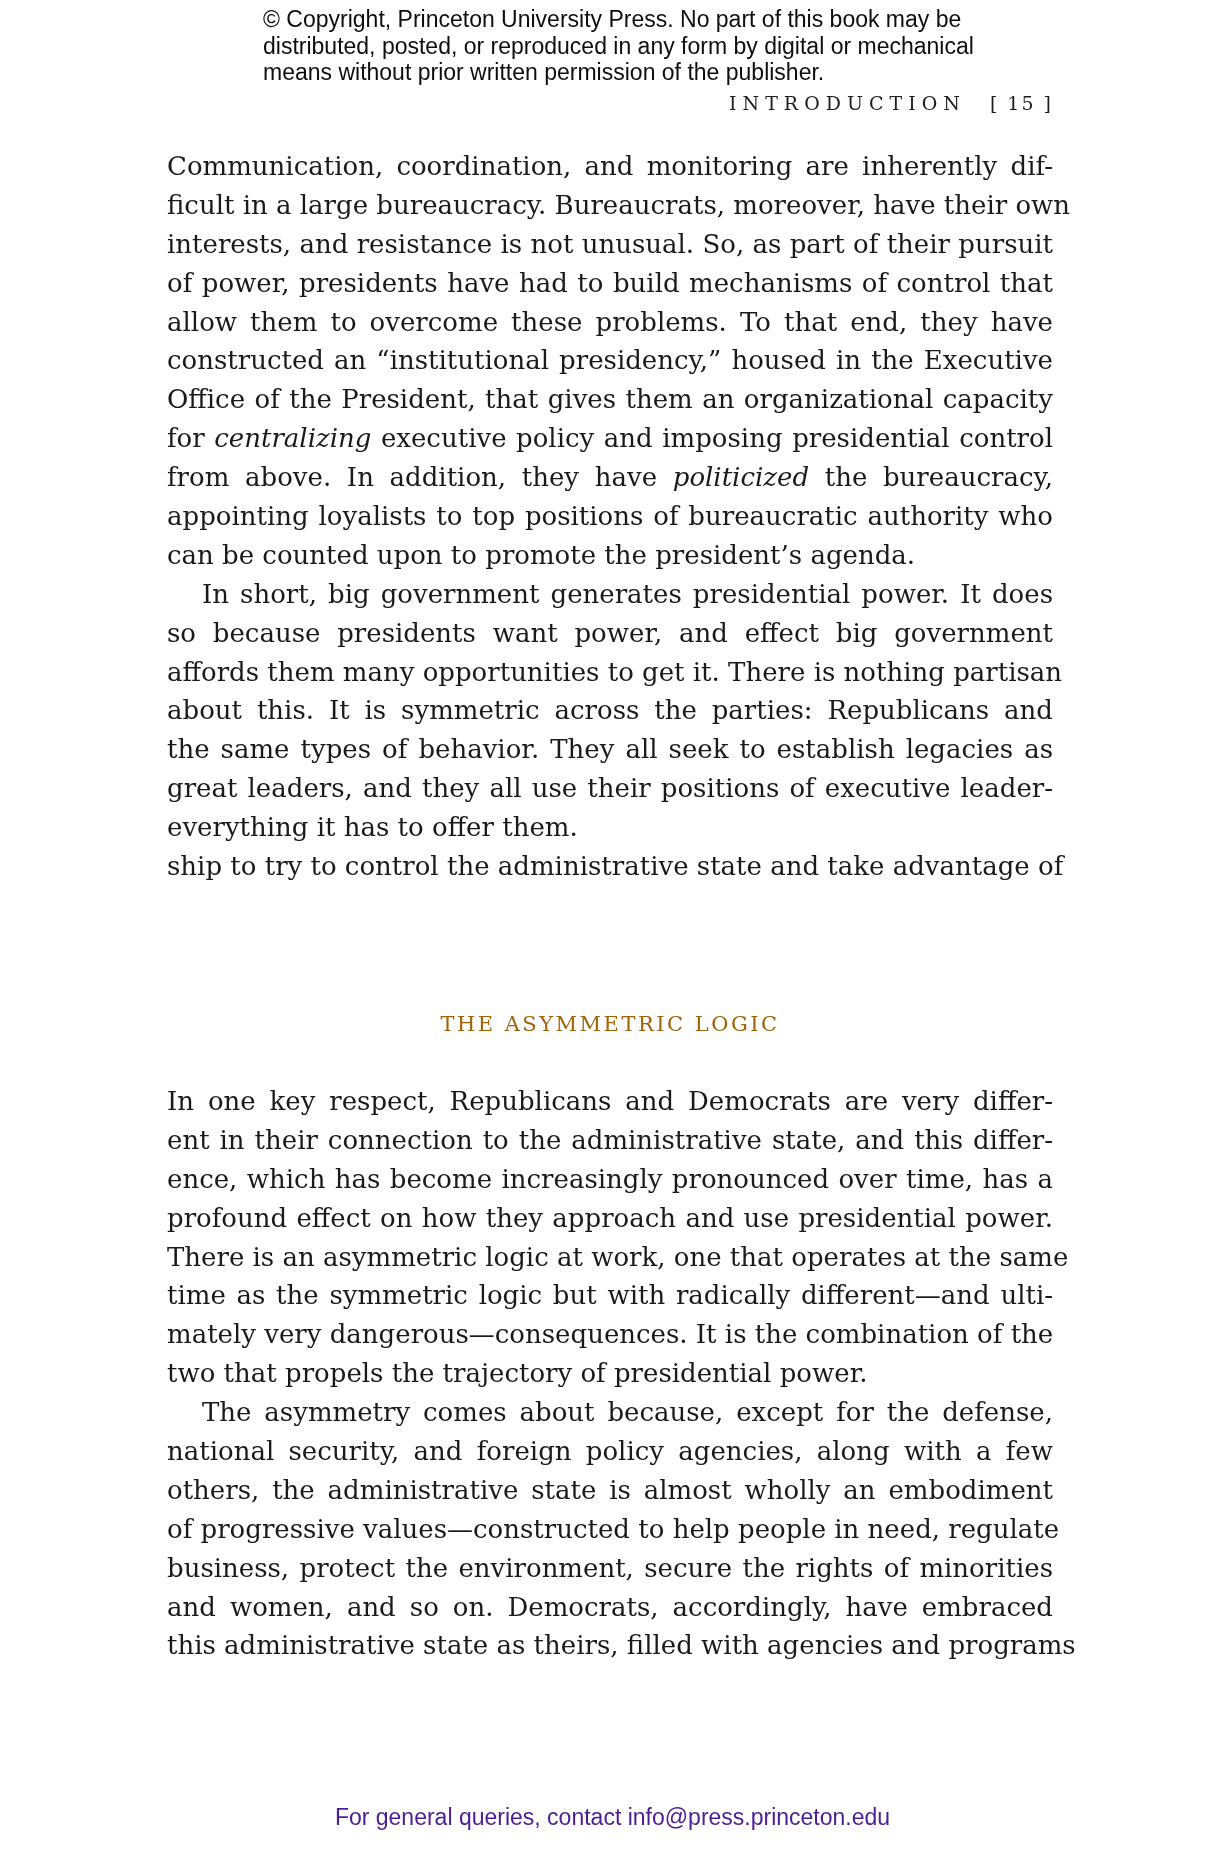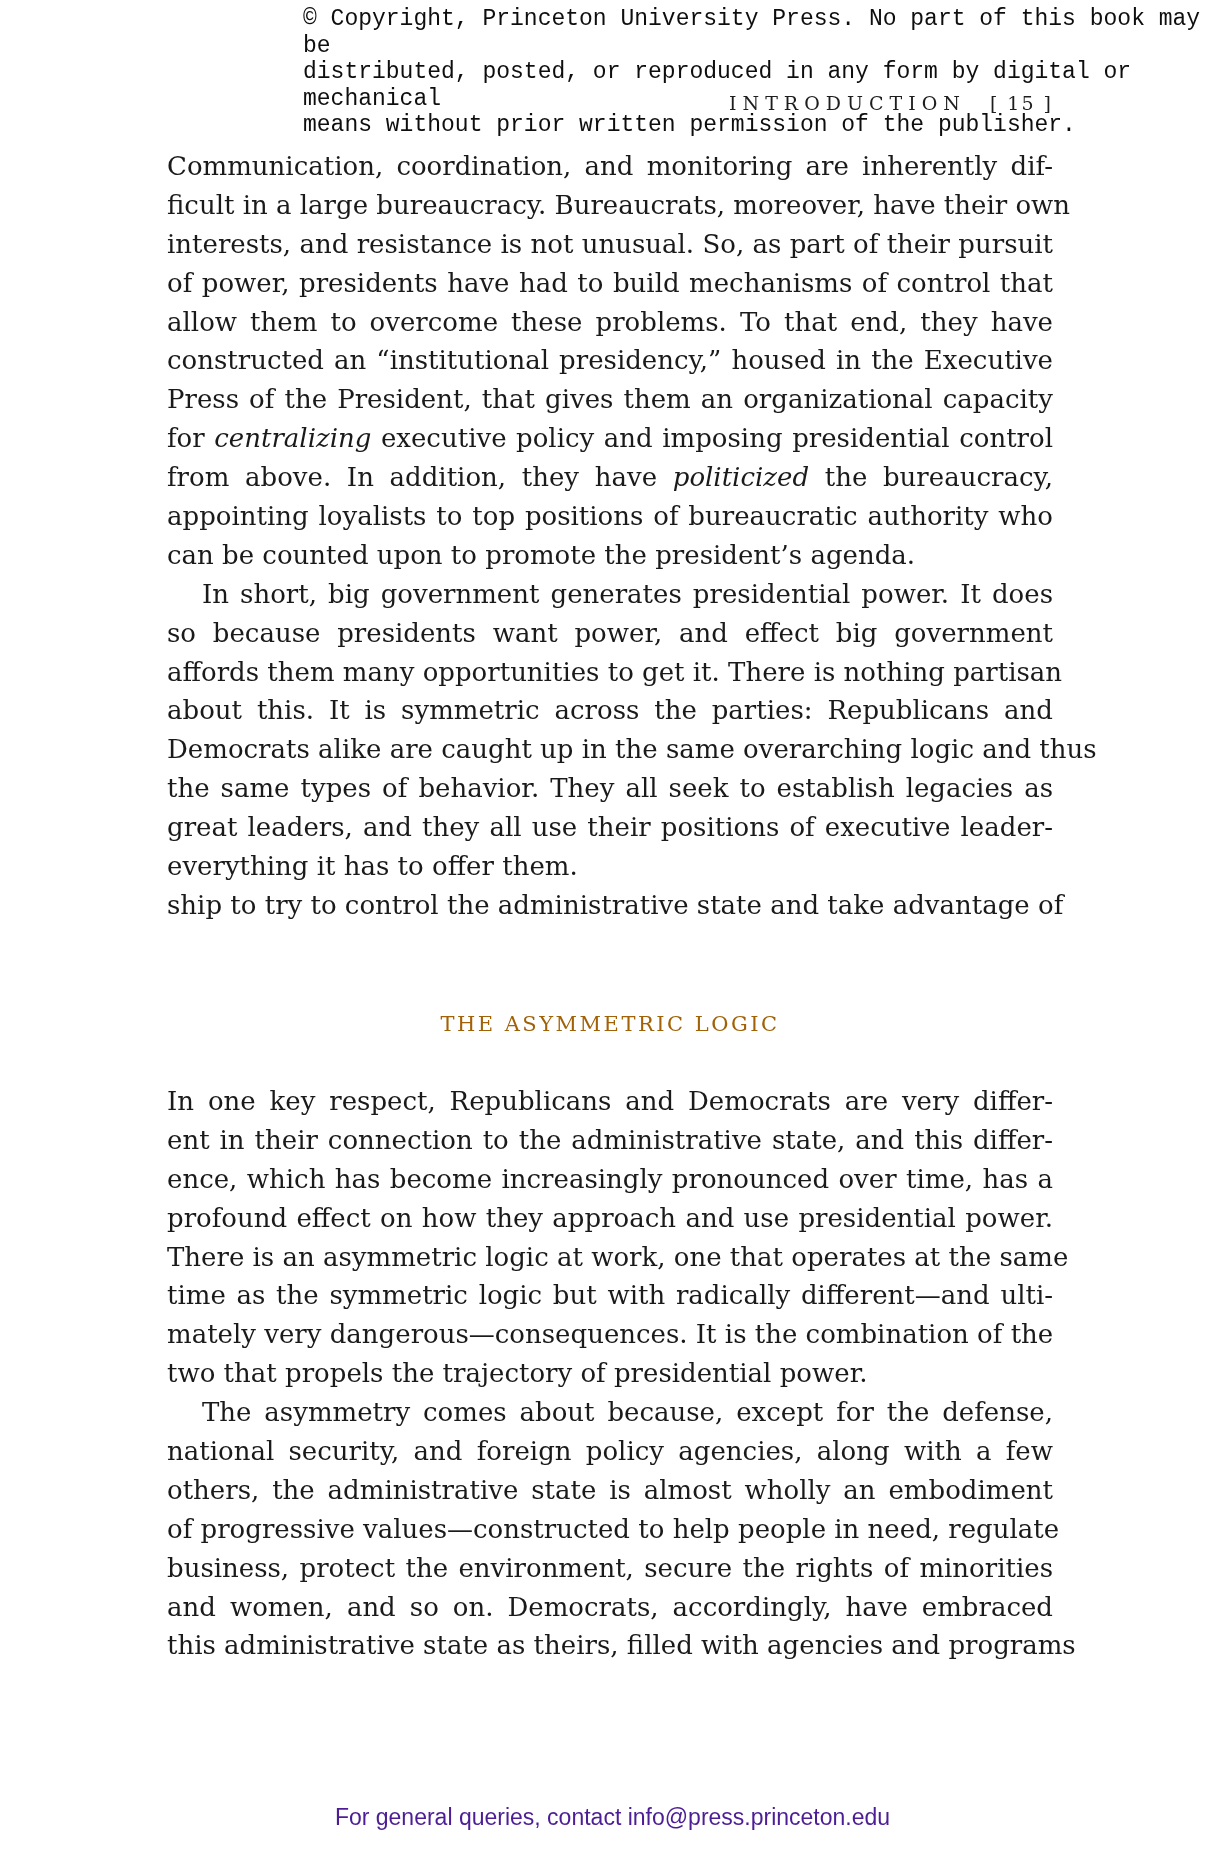--- a/index.html
+++ b/index.html
@@ -9,25 +9,24 @@
     height: 1850px;
     background: #ffffff;
     font-family: "DejaVu Serif", serif;
     color: #1a1a1a;
     overflow: hidden;
   }
   .copyright {
     position: absolute;
     left: 263px;
     top: 6px;
-    font-family: Liberation Mono, monospace;
+    font-family: Liberation Sans, sans-serif;
     font-size: 23px;
     line-height: 26.5px;
     color: #0e0e0e;
-    margin-left: 40px;
   }
   .running-head {
     position: absolute;
     left: 167px;
     width: 886px;
     top: 92px;
     text-align: right;
     font-size: 19px;
     letter-spacing: 6px;
     color: #1d1d1d;
@@ -91,30 +90,29 @@
     <span>INTRODUCTION</span><span class="pn">[ 15 ]</span>
   </div>
 
   <div class="body-block" id="block1">
       <div class="bl">Communication, coordination, and monitoring are inherently dif-</div>
       <div class="bl">ficult in a large bureaucracy. Bureaucrats, moreover, have their own</div>
       <div class="bl">interests, and resistance is not unusual. So, as part of their pursuit</div>
       <div class="bl">of power, presidents have had to build mechanisms of control that</div>
       <div class="bl">allow them to overcome these problems. To that end, they have</div>
       <div class="bl">constructed an “institutional presidency,” housed in the Executive</div>
-      <div class="bl">Press of the President, that gives them an organizational capacity</div>
+      <div class="bl">Office of the President, that gives them an organizational capacity</div>
       <div class="bl">for <i>centralizing</i> executive policy and imposing presidential control</div>
       <div class="bl">from above. In addition, they have <i>politicized</i> the bureaucracy,</div>
       <div class="bl">appointing loyalists to top positions of bureaucratic authority who</div>
       <div class="bl nl">can be counted upon to promote the president’s agenda.</div>
       <div class="bl in">In short, big government generates presidential power. It does</div>
       <div class="bl">so because presidents want power, and effect big government</div>
       <div class="bl">affords them many opportunities to get it. There is nothing partisan</div>
       <div class="bl">about this. It is symmetric across the parties: Republicans and</div>
-      <div class="bl">Democrats alike are caught up in the same overarching logic and thus</div>
       <div class="bl">the same types of behavior. They all seek to establish legacies as</div>
       <div class="bl">great leaders, and they all use their positions of executive leader-</div>
       <div class="bl nl">everything it has to offer them.</div>
       <div class="bl">ship to try to control the administrative state and take advantage of</div>
     </div>
 
   <div class="section-heading">THE ASYMMETRIC LOGIC</div>
 
   <div class="body-block" id="block2">
       <div class="bl">In one key respect, Republicans and Democrats are very differ-</div>

